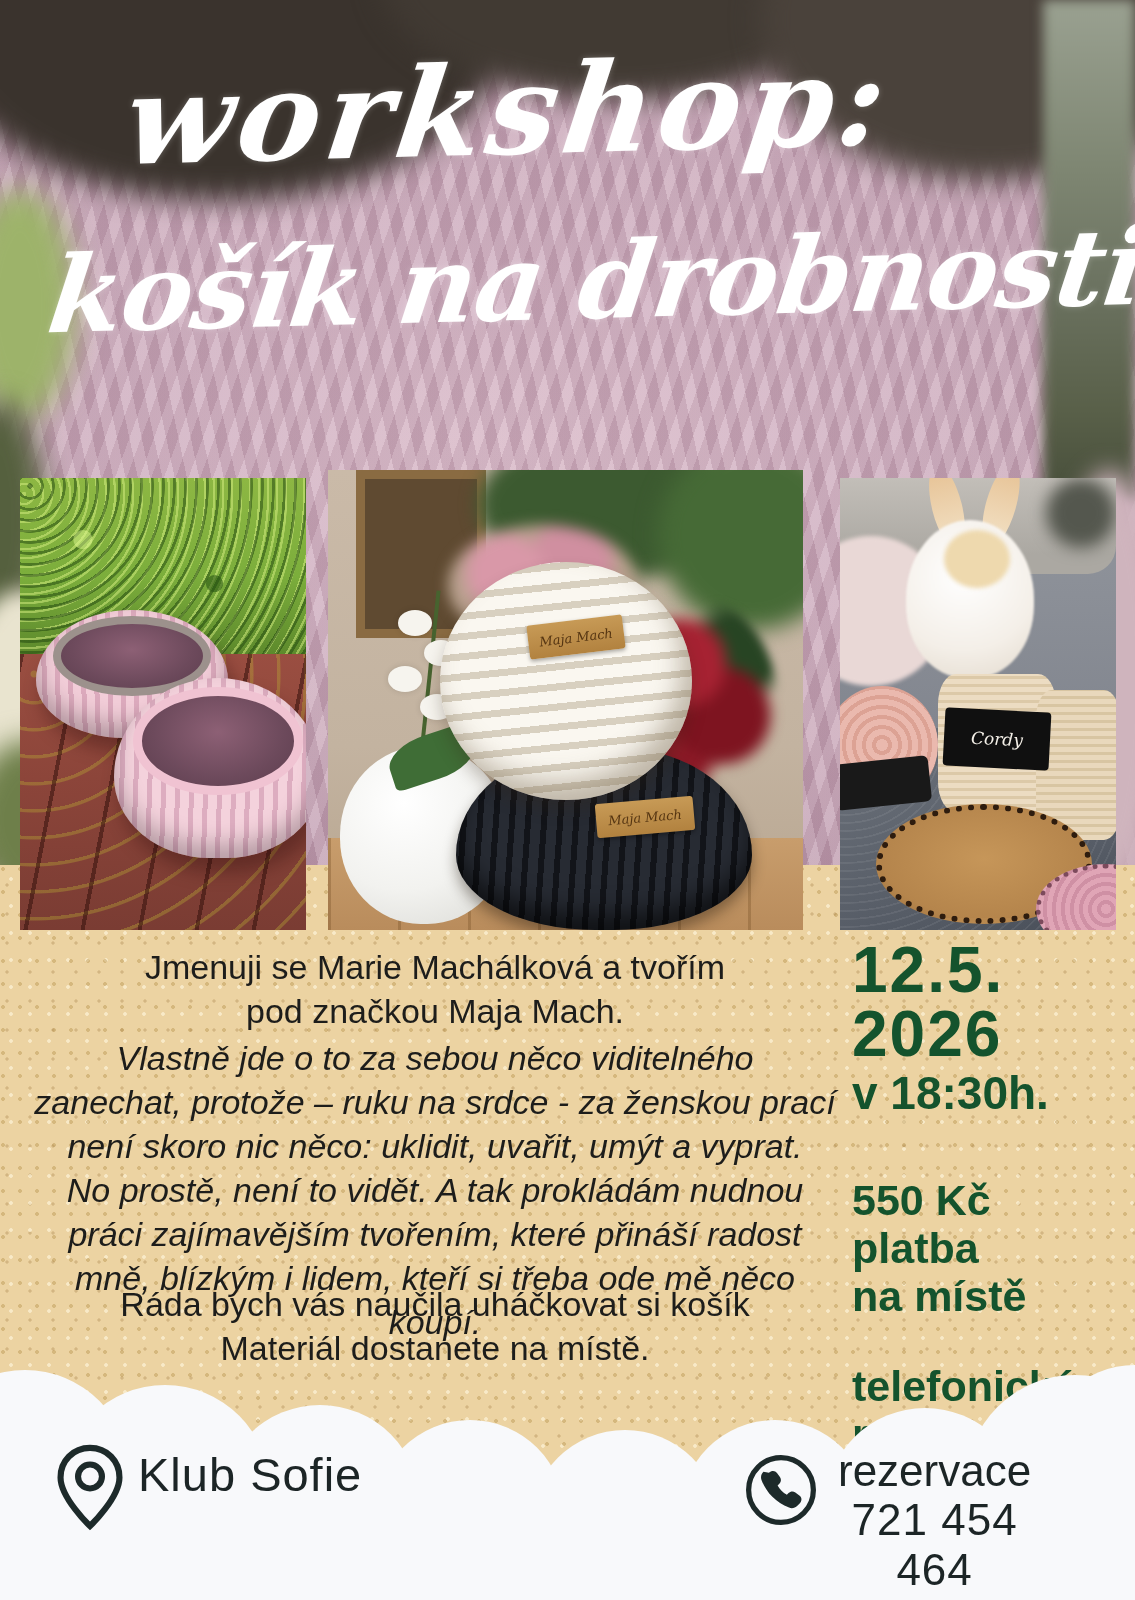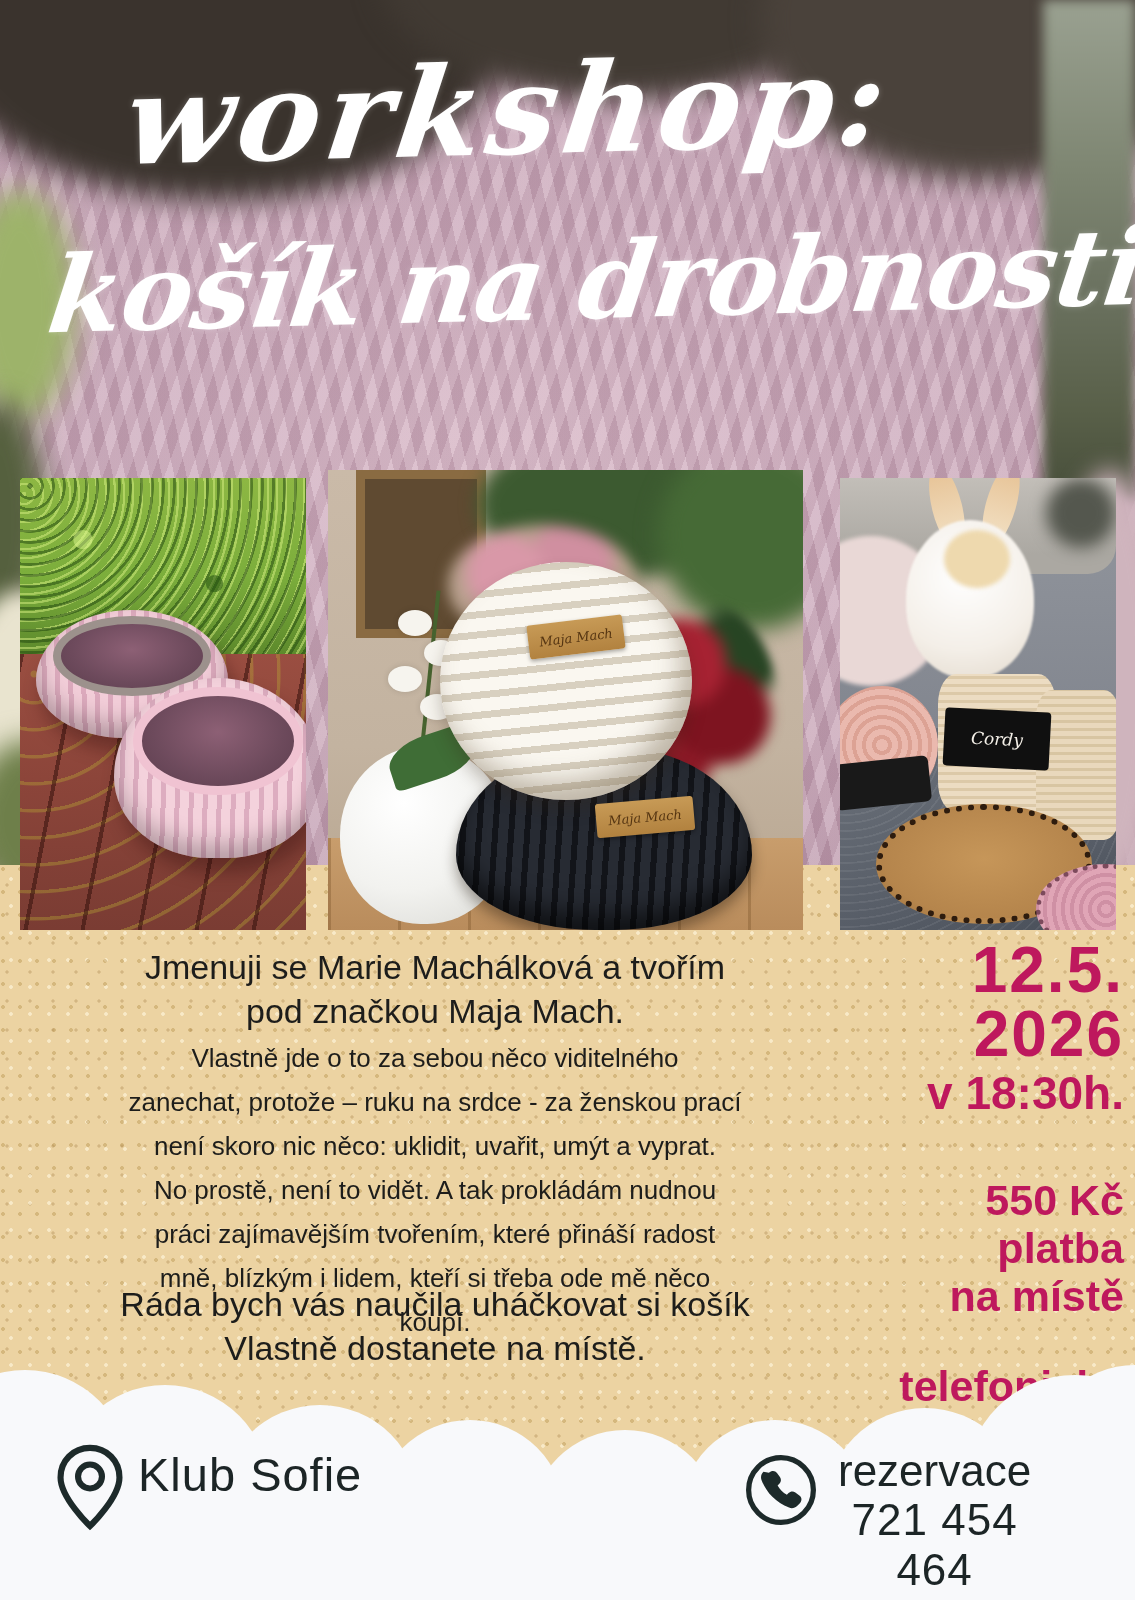--- a/index.html
+++ b/index.html
@@ -149,25 +149,25 @@
     background-color:#ecd3a2;
     background-image:
       radial-gradient(circle at 3px 4px, rgba(176,138,66,.38) 0 1.6px, transparent 2.2px),
       radial-gradient(circle at 11px 14px, rgba(255,246,219,.65) 0 1.5px, transparent 2.2px),
       radial-gradient(circle at 7px 20px, rgba(146,106,48,.28) 0 1.3px, transparent 2px),
       radial-gradient(circle at 15px 7px, rgba(255,238,200,.5) 0 1.2px, transparent 2px);
     background-size:17px 23px,19px 27px,23px 29px,13px 19px;
   }
   .copy{position:absolute;text-align:center;color:#1d1d1b;z-index:6;}
   .intro{left:40px;top:945px;width:790px;font-size:34px;line-height:44px;}
-  .about{left:20px;top:1036px;width:830px;font-size:26px;line-height:44px;}
+  .about{left:20px;top:1036px;width:830px;font-size:34px;line-height:44px;font-style:italic;}
   .invite{left:40px;top:1282px;width:790px;font-size:34px;line-height:44px;}
 
-  .event{position:absolute;left:852px;top:938px;width:272px;text-align:right;z-index:6;
-    font-weight:bold;color:#be185d;}
+  .event{position:absolute;left:852px;top:938px;width:272px;text-align:left;z-index:6;
+    font-weight:bold;color:#14532d;}
   .event .date{font-size:64px;line-height:64px;letter-spacing:2px;}
   .event .time{font-size:46px;line-height:54px;}
   .event .price-block{margin-top:56px;font-size:43px;line-height:48px;}
   .event .note-block{margin-top:42px;font-size:43px;line-height:48px;}
 
   
   .cloud-svg{position:absolute;left:0;top:1340px;width:1135px;height:260px;z-index:7;}
   .footer-content{position:absolute;left:0;top:1425px;width:919px;height:175px;z-index:8;}
   .loc{position:absolute;left:55px;top:18px;width:70px;height:88px;}
   .loc-label{position:absolute;left:138px;top:22px;font-size:47px;color:#1c2526;letter-spacing:1px;}
@@ -259,21 +259,21 @@
     <div>zanechat, protože – ruku na srdce - za ženskou prací</div>
     <div>není skoro nic něco: uklidit, uvařit, umýt a vyprat.</div>
     <div>No prostě, není to vidět. A tak prokládám nudnou</div>
     <div>práci zajímavějším tvořením, které přináší radost</div>
     <div>mně, blízkým i lidem, kteří si třeba ode mě něco</div>
     <div>koupí.</div>
   </div>
 
   <div class="copy invite">
     <div>Ráda bych vás naučila uháčkovat si košík</div>
-    <div>Vlastně dostanete na místě.</div>
+    <div>Materiál dostanete na místě.</div>
   </div>
 
   <div class="event">
     <div class="date">12.5.</div>
     <div class="date">2026</div>
     <div class="time">v 18:30h.</div>
     <div class="price-block">
       <div>550 Kč</div>
       <div>platba</div>
       <div>na místě</div>

